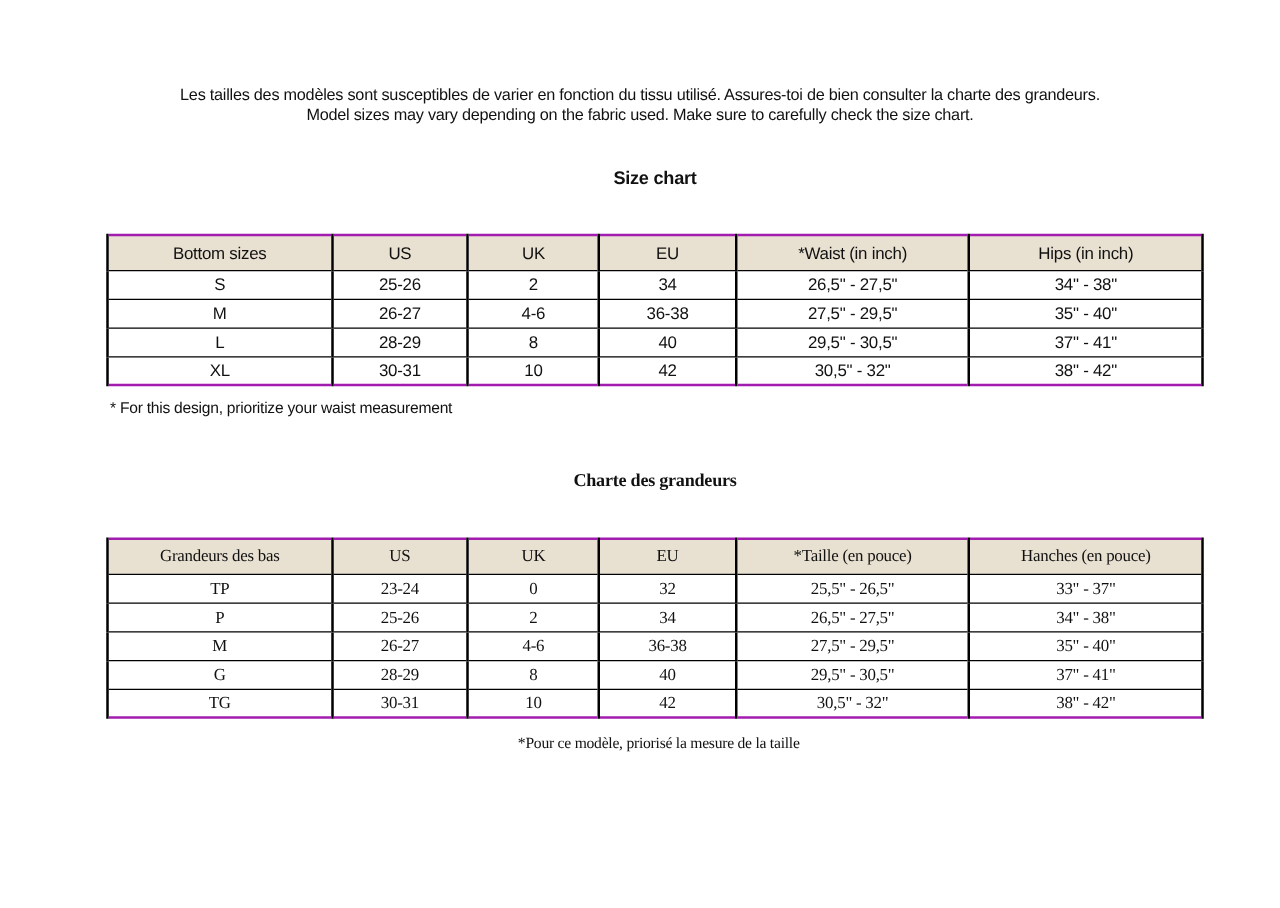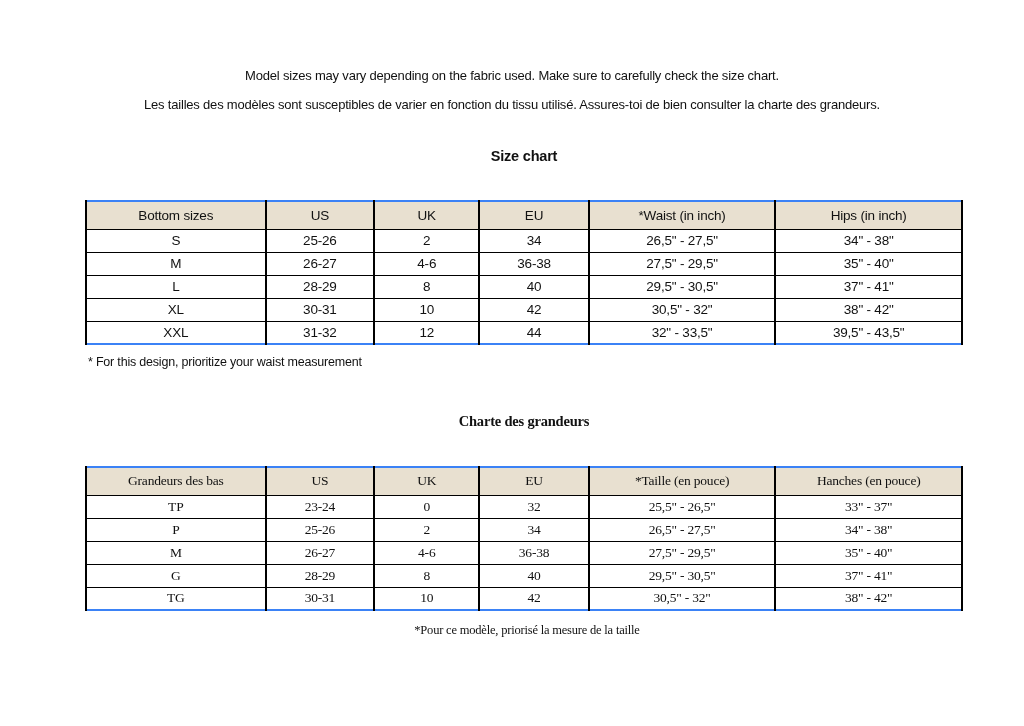--- a/index.html
+++ b/index.html
@@ -34,21 +34,21 @@
   .chart-title {
     text-align: center;
     font-size: 14.5px;
     font-weight: bold;
     letter-spacing: -0.2px;
     margin-bottom: 5px;
   }
   table.size-table {
     width: 100%;
     border-collapse: collapse;
-    border: 2px solid #3b82f6;
+    border: 2px solid #a21caf;
     table-layout: fixed;
     margin-top: 36px;
   }
   table.size-table th,
   table.size-table td {
     border-top: 1px solid #000000;
     border-bottom: 1px solid #000000;
     border-left: 2px solid #000000;
     border-right: 2px solid #000000;
     text-align: center;
@@ -73,22 +73,22 @@
     margin-top: 10px;
     margin-left: 3px;
   }
   .footnote.fr { margin-top: 12px; margin-left: 6px; text-align: center; }
 </style>
 </head>
 <body>
 
 <div class="page">
 
+  <p class="intro fr">Les tailles des modèles sont susceptibles de varier en fonction du tissu utilisé. Assures-toi de bien consulter la charte des grandeurs.</p>
   <p class="intro en">Model sizes may vary depending on the fabric used. Make sure to carefully check the size chart.</p>
-  <p class="intro fr">Les tailles des modèles sont susceptibles de varier en fonction du tissu utilisé. Assures-toi de bien consulter la charte des grandeurs.</p>
 
   <div class="chart-block first">
     <div class="chart-title">Size chart</div>
     <table class="size-table">
       <colgroup>
         <col style="width:20.5%">
           <col style="width:12.4%">
           <col style="width:12.0%">
         <col style="width:12.5%">
           <col style="width:21.3%">
@@ -130,28 +130,20 @@
             <td>37" - 41"</td>
           </tr>
           <tr>
             <td>XL</td>
             <td>30-31</td>
             <td>10</td>
             <td>42</td>
             <td>30,5" - 32"</td>
             <td>38" - 42"</td>
           </tr>
-          <tr>
-            <td>XXL</td>
-            <td>31-32</td>
-            <td>12</td>
-            <td>44</td>
-            <td>32" - 33,5"</td>
-            <td>39,5" - 43,5"</td>
-          </tr>
         </tbody>
       </table>
     <p class="footnote en">* For this design, prioritize your waist measurement</p>
   </div>
 
   <div class="chart-block second">
     <div class="chart-title">Charte des grandeurs</div>
     <table class="size-table">
       <colgroup>
         <col style="width:20.5%">

